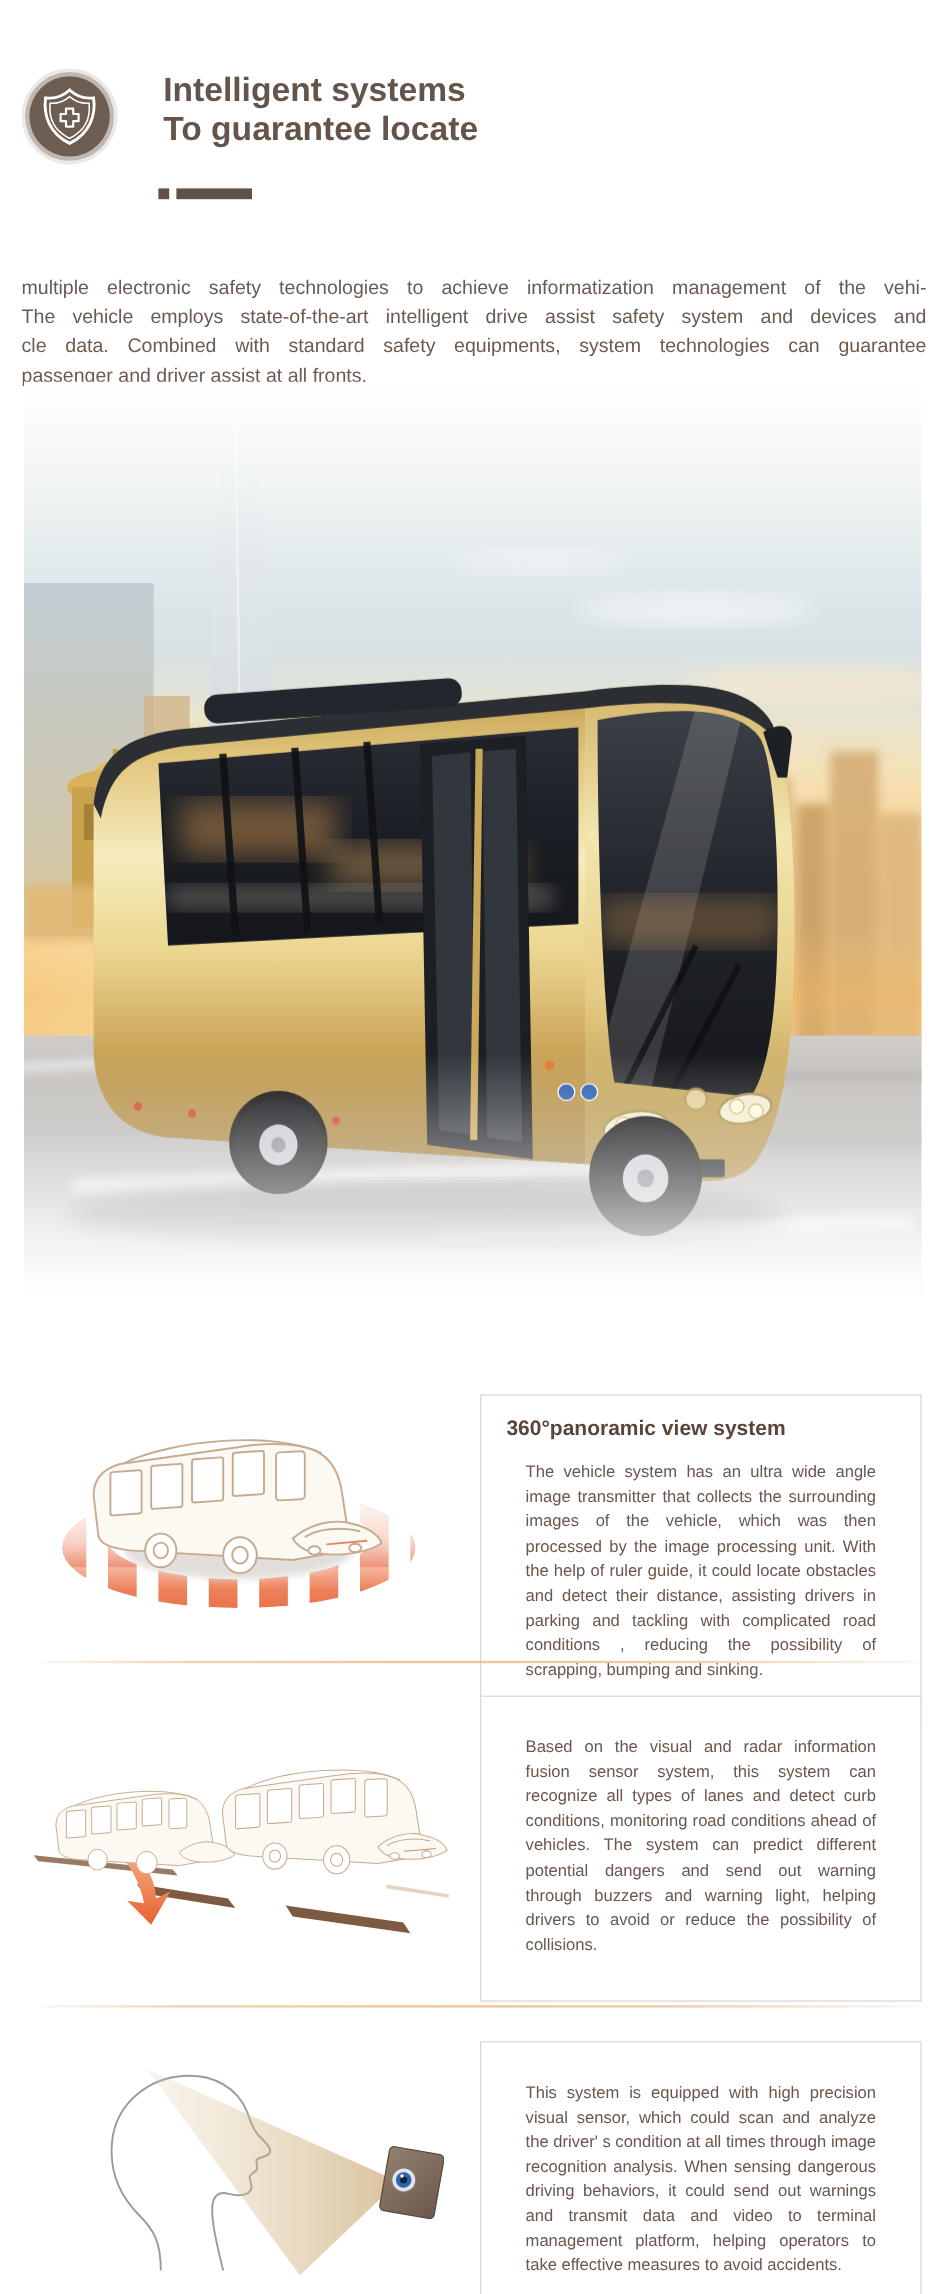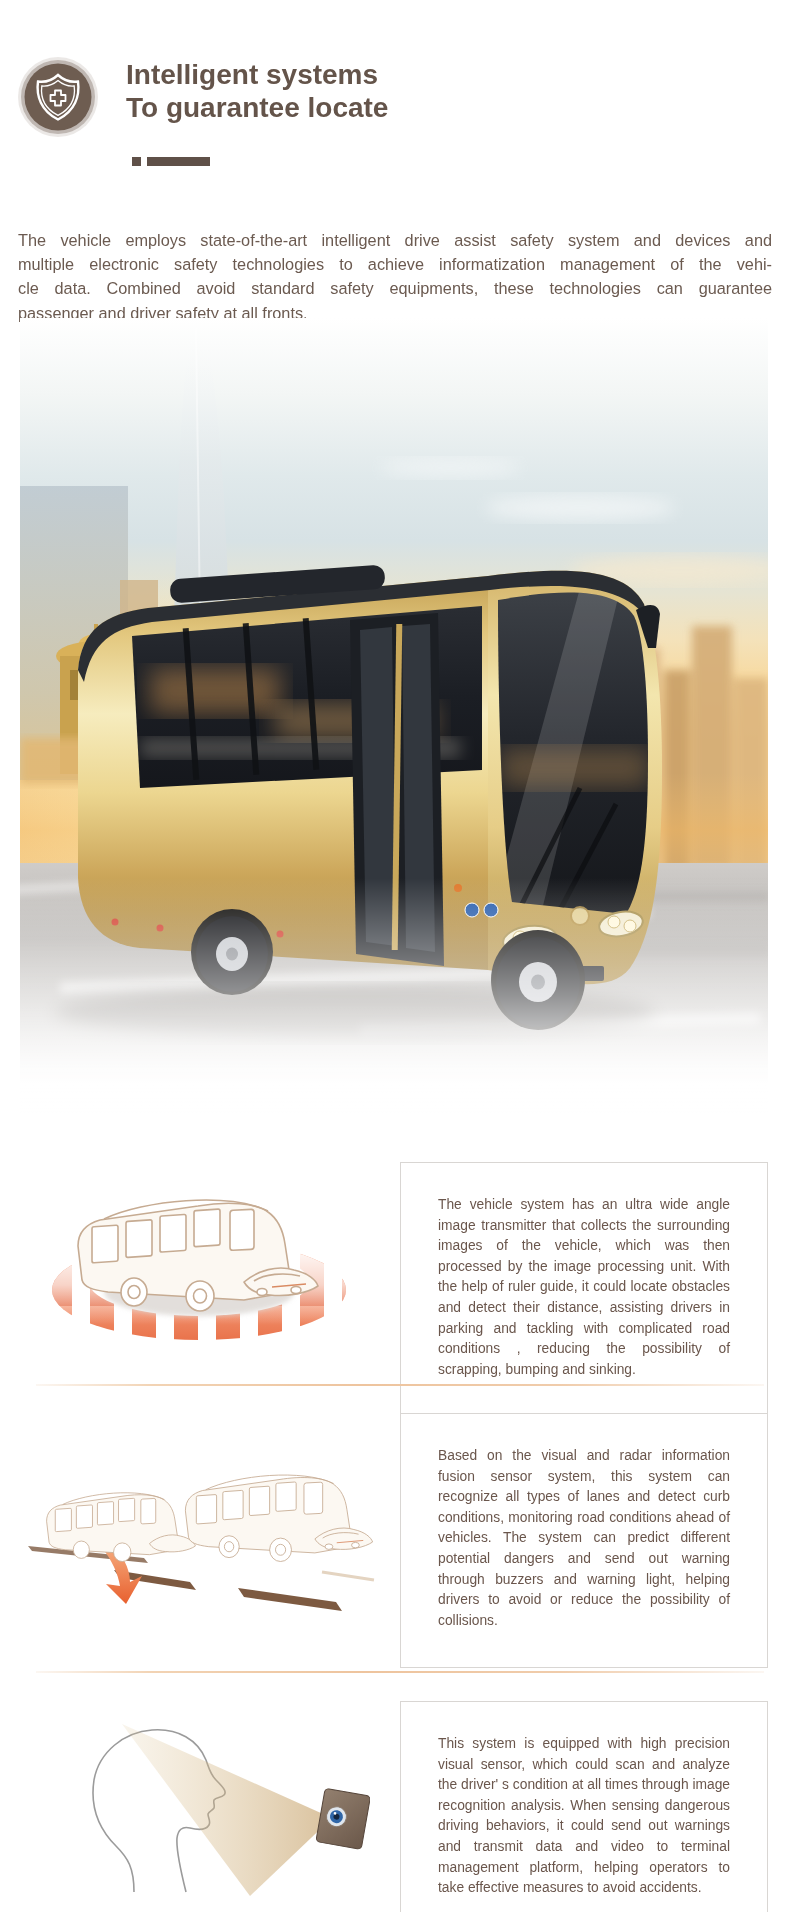--- a/index.html
+++ b/index.html
@@ -1,20 +1,20 @@
 <!DOCTYPE html>
 <html><head>
 <meta charset="utf-8">
 <style>
   html,body{margin:0;padding:0;background:#ffffff;}
   .page{position:relative;width:790px;height:1912px;background:#fff;overflow:hidden;
         font-family:"Liberation Sans",sans-serif;}
   
   .hdr-icon{position:absolute;left:18px;top:56px;width:82px;height:84px;}
-  .hdr-title{position:absolute;left:126px;top:58px;font-size:28px;font-weight:bold;
+  .hdr-title{position:absolute;left:136px;top:58px;font-size:28px;font-weight:bold;
              line-height:33px;color:#64544a;letter-spacing:0px;}
   .hdr-underline-dot{position:absolute;left:132px;top:157px;width:9px;height:9px;background:#5f5048;}
   .hdr-underline-bar{position:absolute;left:147px;top:157px;width:63px;height:9px;background:#5f5048;}
   
   .intro{position:absolute;left:18px;top:228px;width:754px;color:#6b5a50;
          font-size:16.3px;line-height:24.2px;}
   .intro-line{text-align:justify;text-align-last:justify;white-space:normal;}
   .intro-line.last{text-align-last:left;}
   
   .hero{position:absolute;left:20px;top:318px;width:748px;height:795px;}
@@ -51,24 +51,24 @@
     </svg>
   </div>
   <div class="hdr-title">
     <div>Intelligent systems</div>
     <div>To guarantee locate</div>
   </div>
   <div class="hdr-underline-dot"></div>
   <div class="hdr-underline-bar"></div>
 
   <div class="intro">
+    <div class="intro-line">multiple electronic safety technologies to achieve informatization management of the vehi-</div>
     <div class="intro-line">The vehicle employs state-of-the-art intelligent drive assist safety system and devices and</div>
-    <div class="intro-line">multiple electronic safety technologies to achieve informatization management of the vehi-</div>
-    <div class="intro-line">cle data. Combined avoid standard safety equipments, these technologies can guarantee</div>
-    <div class="intro-line last">passenger and driver safety at all fronts.</div>
+    <div class="intro-line">cle data. Combined with standard safety equipments, system technologies can guarantee</div>
+    <div class="intro-line last">passenger and driver assist at all fronts.</div>
   </div>
 
   <div class="hero">
     <svg viewBox="0 0 748 795" width="748" height="795">
       <defs>
         <linearGradient id="sky" x1="0" y1="0" x2="0" y2="1">
           <stop offset="0" stop-color="#ffffff"></stop>
             <stop offset="0.13" stop-color="#f3f6f5"></stop>
           <stop offset="0.27" stop-color="#e0e9eb"></stop>
             <stop offset="0.38" stop-color="#d7e2e5"></stop>
@@ -307,20 +307,21 @@
         <ellipse cx="152" cy="110" rx="6.5" ry="7" fill="#ffffff"></ellipse>
         <path d="M196,96 C210,84 230,79 246,84 C260,87 268,94 270,100 C260,107 240,111 222,109 C208,108 200,103 196,96 Z"></path>
         <path d="M206,95 C216,88 236,86 252,90" fill="none"></path>
         <ellipse cx="214" cy="106" rx="5" ry="3.5" fill="#ffffff"></ellipse>
         <ellipse cx="248" cy="104" rx="5" ry="3.5" fill="#ffffff"></ellipse>
         <path d="M224,101 L258,98" fill="none" stroke="#d98b63"></path>
       </g>
     </svg>
   </div>
   <div class="card card1">
+    <h3>360°panoramic view system</h3>
     <p>The vehicle system has an ultra wide angle image transmitter that collects the surrounding images of the vehicle, which was then processed by the image processing unit. With the help of ruler guide, it could locate obstacles and detect their distance, assisting drivers in parking and tackling with complicated road conditions , reducing the possibility of scrapping, bumping and sinking.</p>
   </div>
 
   <div class="divider divider1"></div>
 
   <div class="illus2">
     <svg viewBox="0 0 356 190" width="356" height="190">
       <defs>
         <linearGradient id="arrG" x1="0" y1="0" x2="0" y2="1">
           <stop offset="0" stop-color="#f6b183"></stop>

